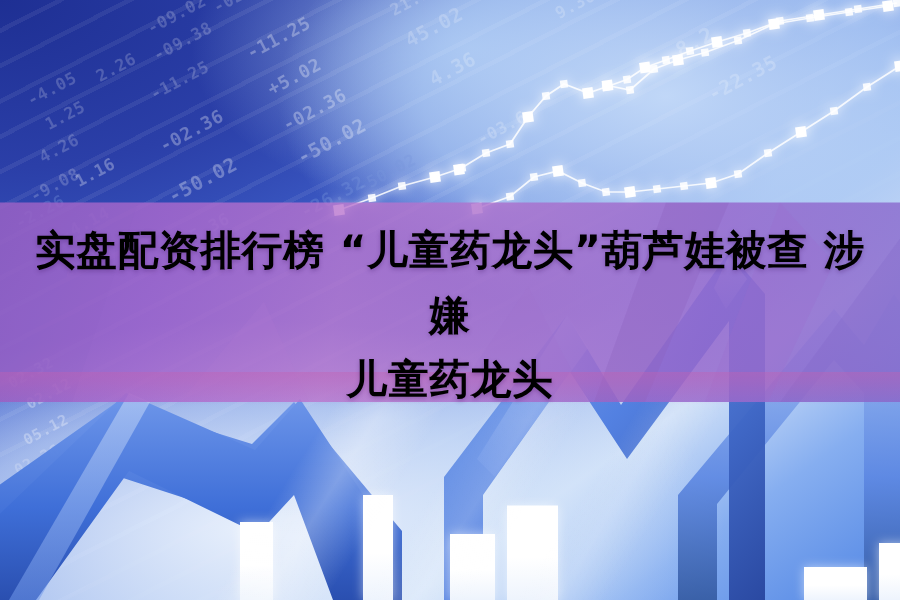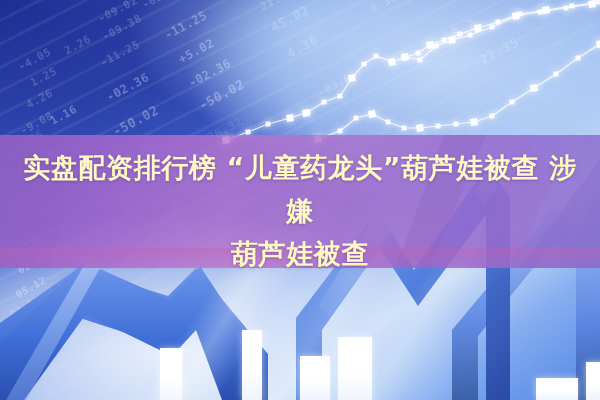--- a/index.html
+++ b/index.html
@@ -98,21 +98,21 @@
   #band-pinktop{
     position:absolute;left:0;right:0;top:248px;height:22px;
     background:linear-gradient(to bottom, rgba(196,96,176,.55), rgba(196,96,176,.0));
     opacity:.75;
   }
 
   
   #title{
     position:absolute;left:0;right:0;top:146px;
     text-align:center;
-    color:#fef9c3;
+    color:#000000;
     font-family:"DejaVu Sans","Liberation Sans",sans-serif;
     font-weight:700;
     font-size:27px;
     line-height:43px;
     letter-spacing:.6px;
     text-shadow:0 1px 3px rgba(70,30,110,.35);
     padding:0 14px;
   }
   #title .ln{display:block;}
 </style>
@@ -299,16 +299,16 @@
         <path d="M300,133 L352,56 L392,133 Z" fill="#a074cf" opacity=".22"></path>
         <path d="M120,133 L176,66 L206,133 Z" fill="#b27cd2" opacity=".16"></path>
         <path d="M0,0 L92,0 L48,133 L0,133 Z" fill="#8f63c4" opacity=".14"></path>
       </svg>
     </div>
   </div>
   <div id="band-pinktop"></div>
 
   <div id="title">
     <span class="ln">实盘配资排行榜 “儿童药龙头”葫芦娃被查 涉嫌</span>
-    <span class="ln">葫芦娃被查</span>
+    <span class="ln">儿童药龙头</span>
   </div>
 
 </div>
 
 </body></html>

